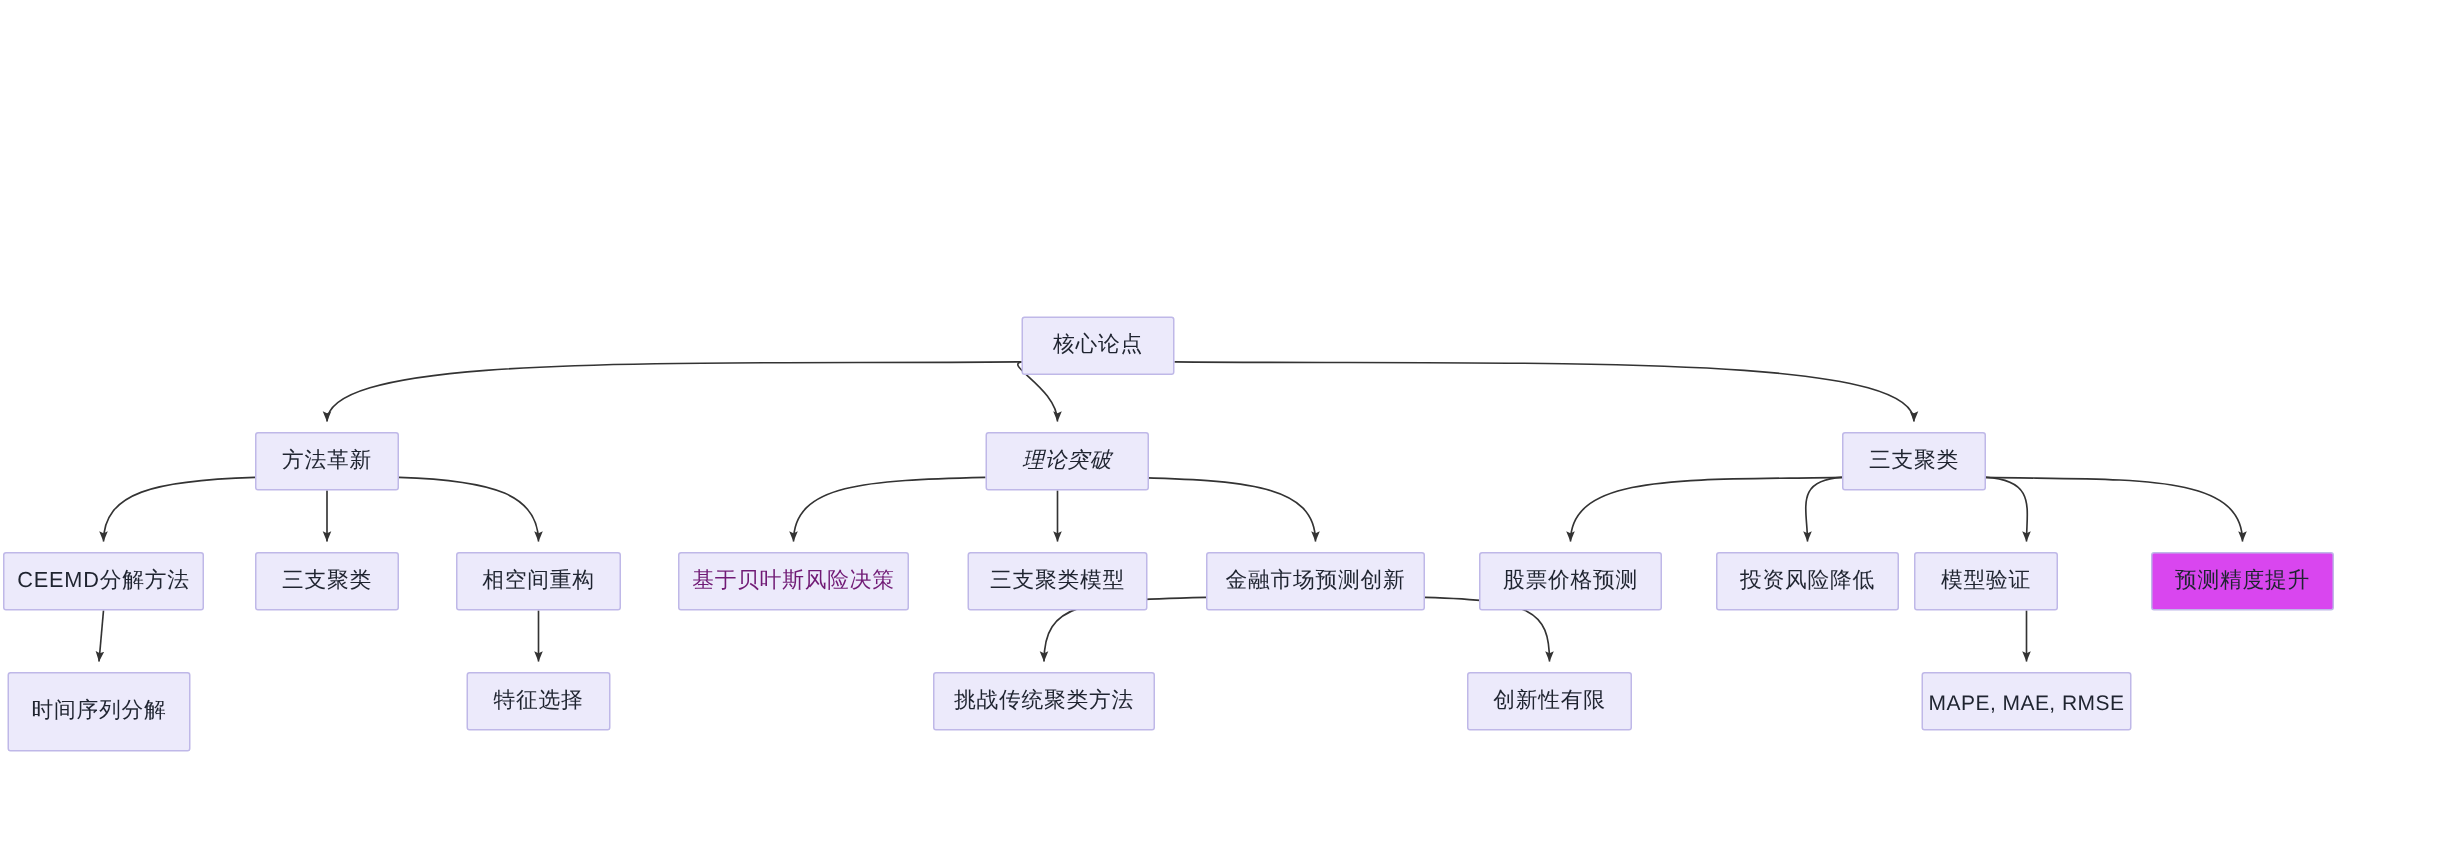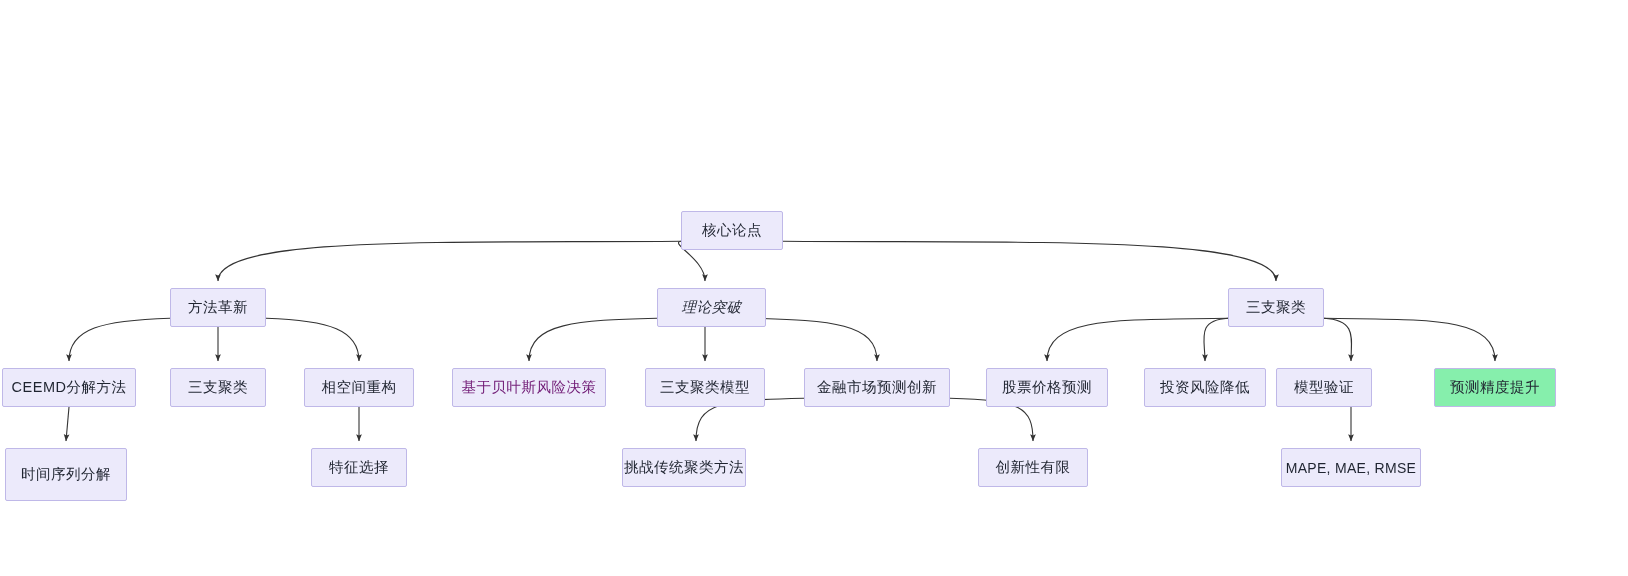--- a/index.html
+++ b/index.html
@@ -119,30 +119,30 @@
       </div>
       <div class="node" style="left: 986px; top: 368px; width: 122px; height: 39px; background: rgb(236, 234, 251); border-color: rgb(191, 184, 232); color: rgb(31, 36, 48);">
         <span class="node-label">股票价格预测</span>
       </div>
       <div class="node" style="left: 1144px; top: 368px; width: 122px; height: 39px; background: rgb(236, 234, 251); border-color: rgb(191, 184, 232); color: rgb(31, 36, 48);">
         <span class="node-label">投资风险降低</span>
       </div>
       <div class="node" style="left: 1276px; top: 368px; width: 96px; height: 39px; background: rgb(236, 234, 251); border-color: rgb(191, 184, 232); color: rgb(31, 36, 48);">
         <span class="node-label">模型验证</span>
       </div>
-      <div class="node" style="left: 1434px; top: 368px; width: 122px; height: 39px; background: #86efac; border-color: rgb(191, 184, 232); color: rgb(31, 36, 48);">
+      <div class="node" style="left: 1434px; top: 368px; width: 122px; height: 39px; background: #d946ef; border-color: rgb(191, 184, 232); color: rgb(31, 36, 48);">
         <span class="node-label">预测精度提升</span>
       </div>
       <div class="node" style="left: 5px; top: 448px; width: 122px; height: 53px; background: rgb(236, 234, 251); border-color: rgb(191, 184, 232); color: rgb(31, 36, 48);">
         <span class="node-label">时间序列分解</span>
       </div>
       <div class="node" style="left: 311px; top: 448px; width: 96px; height: 39px; background: rgb(236, 234, 251); border-color: rgb(191, 184, 232); color: rgb(31, 36, 48);">
         <span class="node-label">特征选择</span>
       </div>
-      <div class="node" style="left: 622px; top: 448px; width: 124px; height: 39px; background: rgb(236, 234, 251); border-color: rgb(191, 184, 232); color: rgb(31, 36, 48);">
+      <div class="node" style="left: 622px; top: 448px; width: 148px; height: 39px; background: rgb(236, 234, 251); border-color: rgb(191, 184, 232); color: rgb(31, 36, 48);">
         <span class="node-label">挑战传统聚类方法</span>
       </div>
       <div class="node" style="left: 978px; top: 448px; width: 110px; height: 39px; background: rgb(236, 234, 251); border-color: rgb(191, 184, 232); color: rgb(31, 36, 48);">
         <span class="node-label">创新性有限</span>
       </div>
       <div class="node latin" style="left: 1281px; top: 448px; width: 140px; height: 39px; background: rgb(236, 234, 251); border-color: rgb(191, 184, 232); color: rgb(31, 36, 48);">
         <span class="node-label">MAPE, MAE, RMSE</span>
       </div>
     </div>
 </div>

